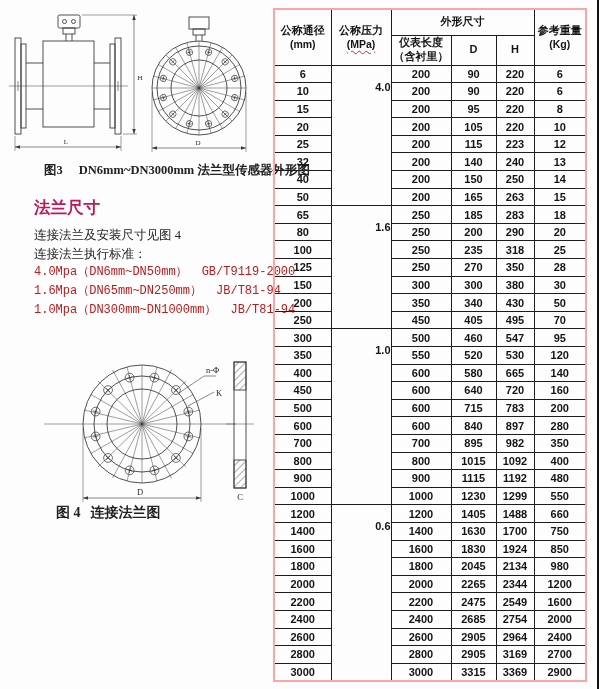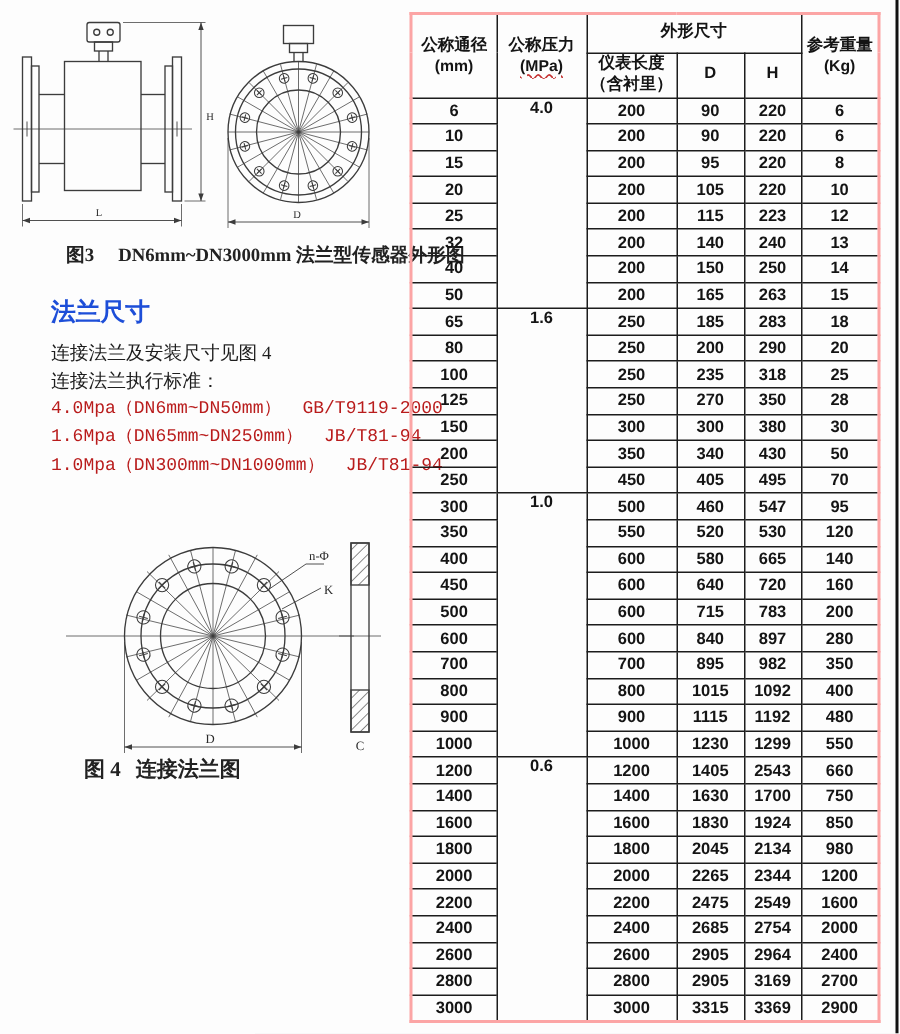--- a/index.html
+++ b/index.html
@@ -16,21 +16,21 @@
     position: absolute; font-family: "Liberation Serif", serif;
     font-size: 12.5px; font-weight: 600; color: #222; white-space: nowrap;
   }
   .fig3-caption { left: 44px; top: 162px; }
   .fig4-caption { left: 56px; top: 504px; font-size: 14px; }
   .cap-gap { display: inline-block; width: 16px; }
   .cap-gap-sm { display: inline-block; width: 10px; }
 
   .flange-heading {
     position: absolute; left: 34px; top: 197px;
-    font-family: "Liberation Serif", serif; font-weight: 700; font-size: 16.5px; color: #1d4ed8;
+    font-family: "Liberation Serif", serif; font-weight: 700; font-size: 16.5px; color: #be185d;
   }
   .body-line {
     position: absolute; left: 34px; font-family: "Liberation Serif", serif;
     font-size: 12.5px; color: #1d1d1d; white-space: nowrap;
   }
   .std-line {
     position: absolute; left: 34px; font-family: Liberation Mono, monospace;
     font-size: 12px; color: #b91c1c; white-space: nowrap;
   }
   .std-line .std-ref { margin-left: 14px; }
@@ -51,21 +51,21 @@
   .flange-table th, .flange-table td {
     border: 1px solid #1c1c1c; text-align: center; vertical-align: middle;
     padding: 0; overflow: hidden;
   }
   .flange-table thead th { font-size: 11px; font-weight: 700; color: #141414; line-height: 1.25; }
   .flange-table thead .unit { font-size: 10.5px; font-weight: 700; }
   .flange-table thead tr.h1 { height: 26px; }
   .flange-table thead tr.h2 { height: 30px; }
   .flange-table tbody tr { height: 17.6px; }
   .flange-table tbody td { font-size: 11px; font-weight: 700; color: #141414; }
-  .flange-table td.pressure-cell { vertical-align: top; padding-top: 0; }
+  .flange-table td.pressure-cell { vertical-align: top; padding-top: 15px; text-align: right; }
   .wavy {
     text-decoration-line: underline; text-decoration-style: wavy;
     text-decoration-color: #c43030; text-decoration-thickness: 1px; text-underline-offset: 2px;
   }
 </style>
 </head>
 <body>
 
 <div class="page">
 
@@ -555,21 +555,21 @@
           <td>1000</td>
           <td>1230</td>
           <td>1299</td>
           <td>550</td>
         </tr>
         <tr>
           <td>1200</td>
           <td rowspan="10" class="pressure-cell">0.6</td>
           <td>1200</td>
           <td>1405</td>
-          <td>2543</td>
+          <td>1488</td>
           <td>660</td>
         </tr>
         <tr>
           <td>1400</td>
           <td>1400</td>
           <td>1630</td>
           <td>1700</td>
           <td>750</td>
         </tr>
         <tr>

